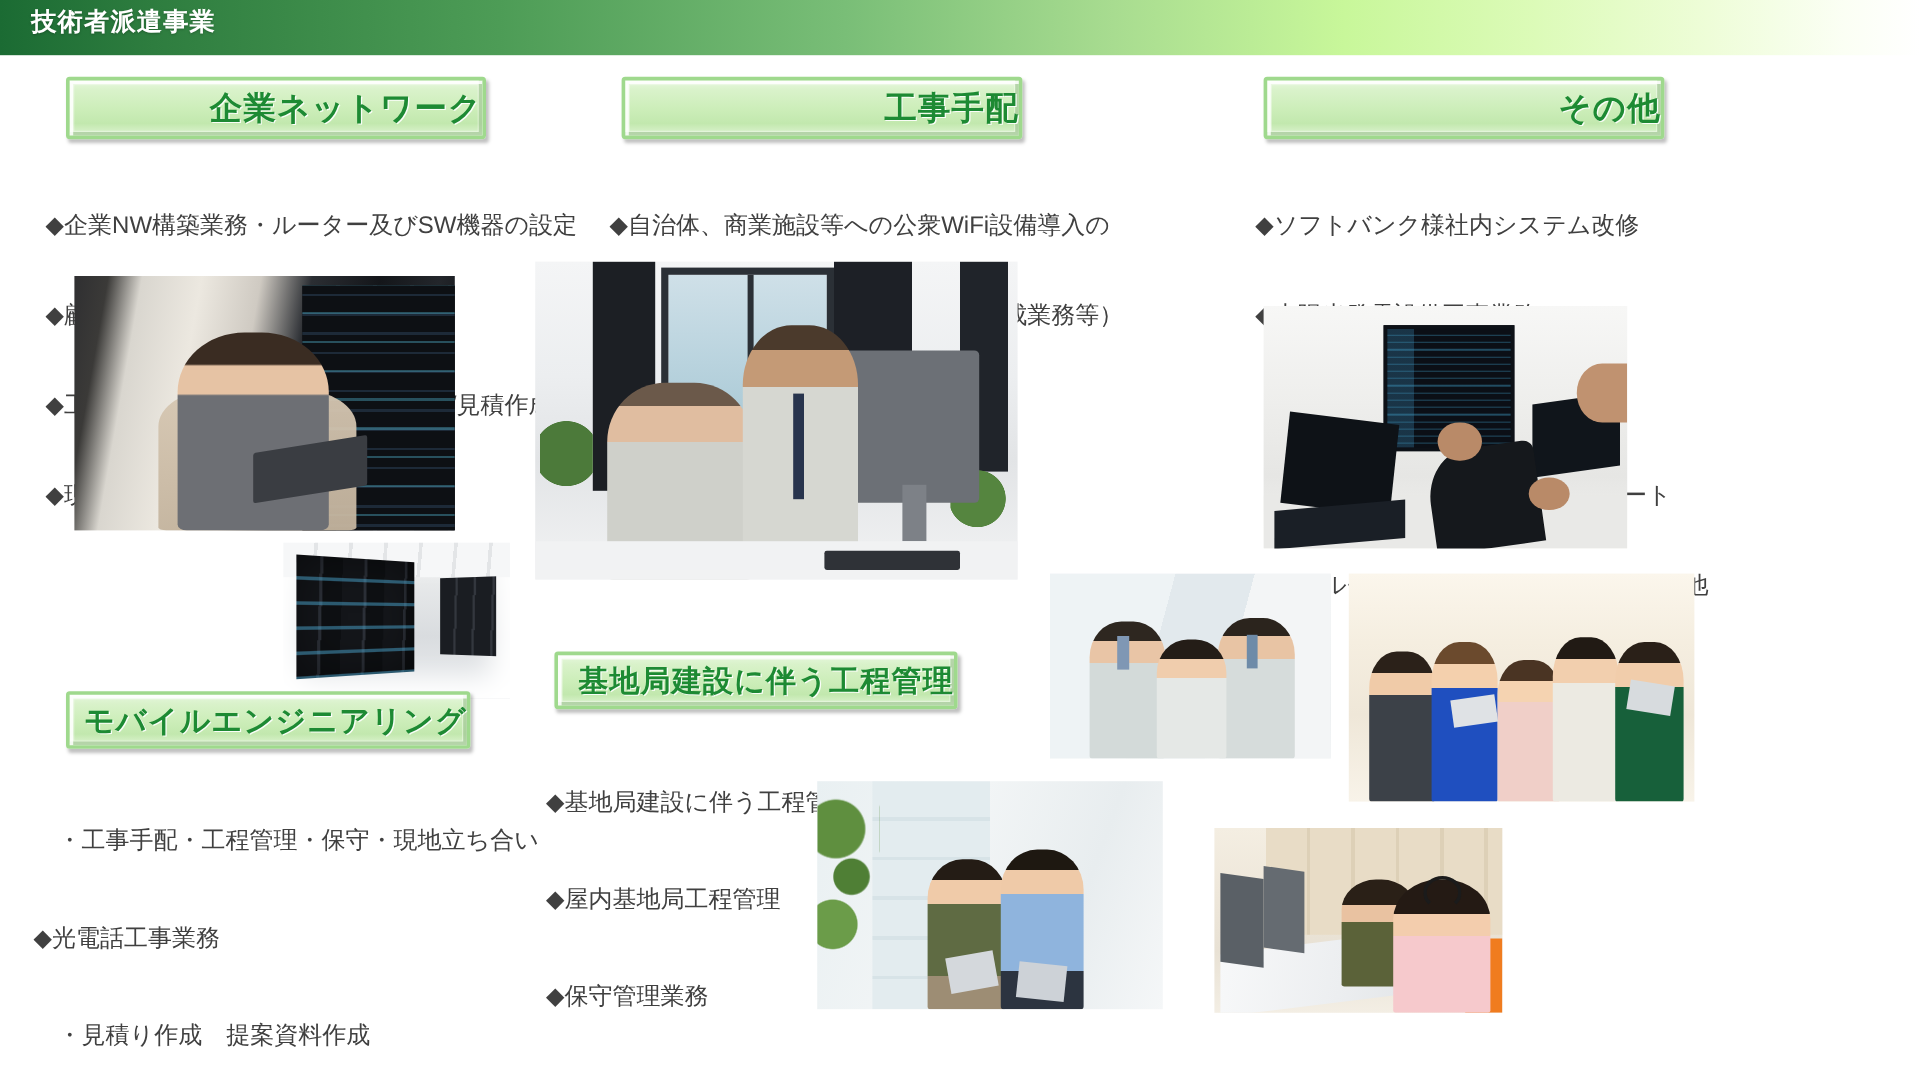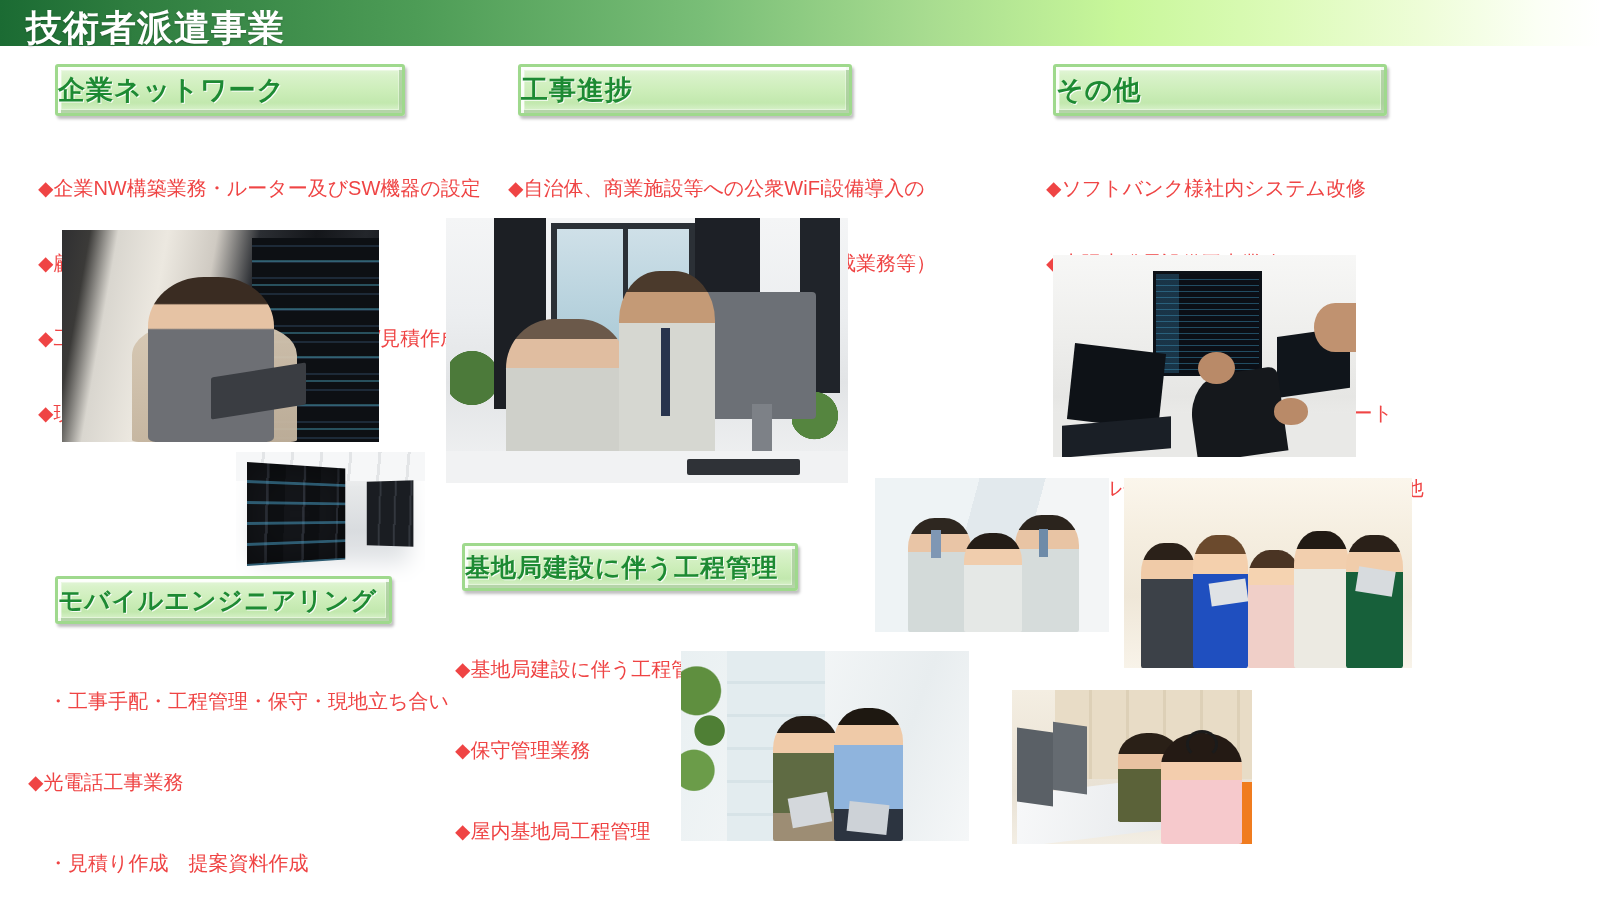--- a/index.html
+++ b/index.html
@@ -10,49 +10,49 @@
     overflow:hidden;
     position:relative;
   }
   
   .titlebar{
     position:absolute;left:0;top:0;width:1600px;height:46px;
     background:linear-gradient(90deg,#1b6b33 0%,#2e7d3f 8%,#4d9c56 26%,#79be77 44%,#a8dc90 58%,#c8f79a 70%,#dcfbb8 80%,#eefdd8 89%,#fbfff4 96%,#ffffff 100%);
   }
   .titlebar-text{
     position:absolute;left:26px;top:4px;
-    font-size:36px;font-weight:bold;color:#ffffff;
+    font-size:21px;font-weight:bold;color:#ffffff;
     letter-spacing:1px;
     text-shadow:0 1px 2px rgba(0,0,0,.25);
     white-space:nowrap;
   }
   
   .plate{
     position:absolute;
     box-sizing:border-box;
     background:linear-gradient(180deg,#e6f7dd 0%,#d9f2ca 18%,#cdeeba 50%,#c2e8ae 78%,#dff4d3 100%);
     border:3px solid #9fd98d;
     border-radius:3px;
     box-shadow:
       inset 3px 3px 0 0 rgba(255,255,255,.85),
       inset -3px -3px 0 0 rgba(120,170,105,.45),
       inset 0 0 0 4px rgba(255,255,255,.35),
       2px 3px 3px rgba(0,0,0,.25);
-    display:flex;align-items:center;justify-content:flex-start;
+    display:flex;align-items:center;justify-content:flex-end;
   }
   .plate .plate-label{
     font-size:27px;font-weight:bold;color:#1d8a33;
     letter-spacing:1px;white-space:nowrap;
     text-shadow:1px 1px 0 rgba(255,255,255,.9);
   }
   .plate.small .plate-label{font-size:25px;}
   
   .bullets{
     position:absolute;
-    color:#ef4444;
+    color:#404040;
     font-size:20px;
     line-height:25px;
     white-space:pre;
   }
   .bullets .ln{display:block;}
   
   .photo{position:absolute;overflow:hidden;background:#c9cdd2;}
   .photo.feather{box-shadow:0 0 22px 16px #ffffff inset;}
   
   .ph-server{background:linear-gradient(100deg,#2f2f31 0%,#3b3a38 8%,#d9d6cf 16%,#ece8e0 30%,#cfcac2 44%,#2b2e33 56%,#14161a 72%,#23262b 86%,#0d0f12 100%);}
@@ -238,21 +238,21 @@
   <div class="plap"></div>
 </div>
 
 <div class="photo ph-dc feather" style="left:236px;top:452px;width:189px;height:130px;">
   <div class="ceil"></div>
   <div class="aisle"></div>
   <div class="aisle2"></div>
 </div>
 
 <div class="plate" style="left:518px;top:64px;width:334px;height:52px;">
-  <span class="plate-label">工事進捗</span>
+  <span class="plate-label">工事手配</span>
 </div>
 <div class="bullets" style="left:508px;top:126px;width:470px;">
   <span class="ln">◆自治体、商業施設等への公衆WiFi設備導入の</span>
   <span class="ln">　　営業サポート(現地調査・提案作成業務等）</span>
   <span class="ln">◆公衆WiFiの切り分け及び保守手配</span>
 </div>
 
 <div class="photo ph-office" style="left:446px;top:218px;width:402px;height:265px;">
   <div class="curtL"></div>
   <div class="win"></div>
@@ -305,22 +305,22 @@
   
   
   
 </div>
 
 <div class="plate small" style="left:462px;top:543px;width:336px;height:48px;">
   <span class="plate-label">基地局建設に伴う工程管理</span>
 </div>
 <div class="bullets" style="left:455px;top:602px;width:330px;line-height:27px;">
   <span class="ln">◆基地局建設に伴う工程管理</span>
+  <span class="ln">◆屋内基地局工程管理</span>
   <span class="ln">◆保守管理業務</span>
-  <span class="ln">◆屋内基地局工程管理</span>
   <span class="ln">◆置局交渉業務</span>
 </div>
 
 <div class="photo ph-trio" style="left:875px;top:478px;width:234px;height:154px;">
   <div class="corr"></div>
   <div class="pA"></div>
   <div class="pC"></div>
   <div class="pB"></div>
   <div class="tieA"></div>
   <div class="tieC"></div>

